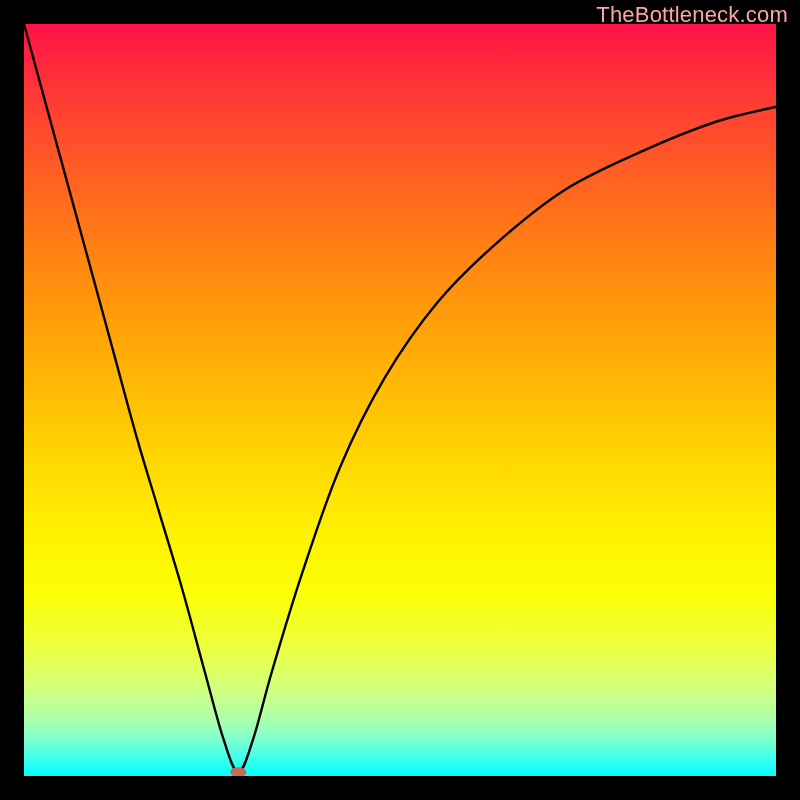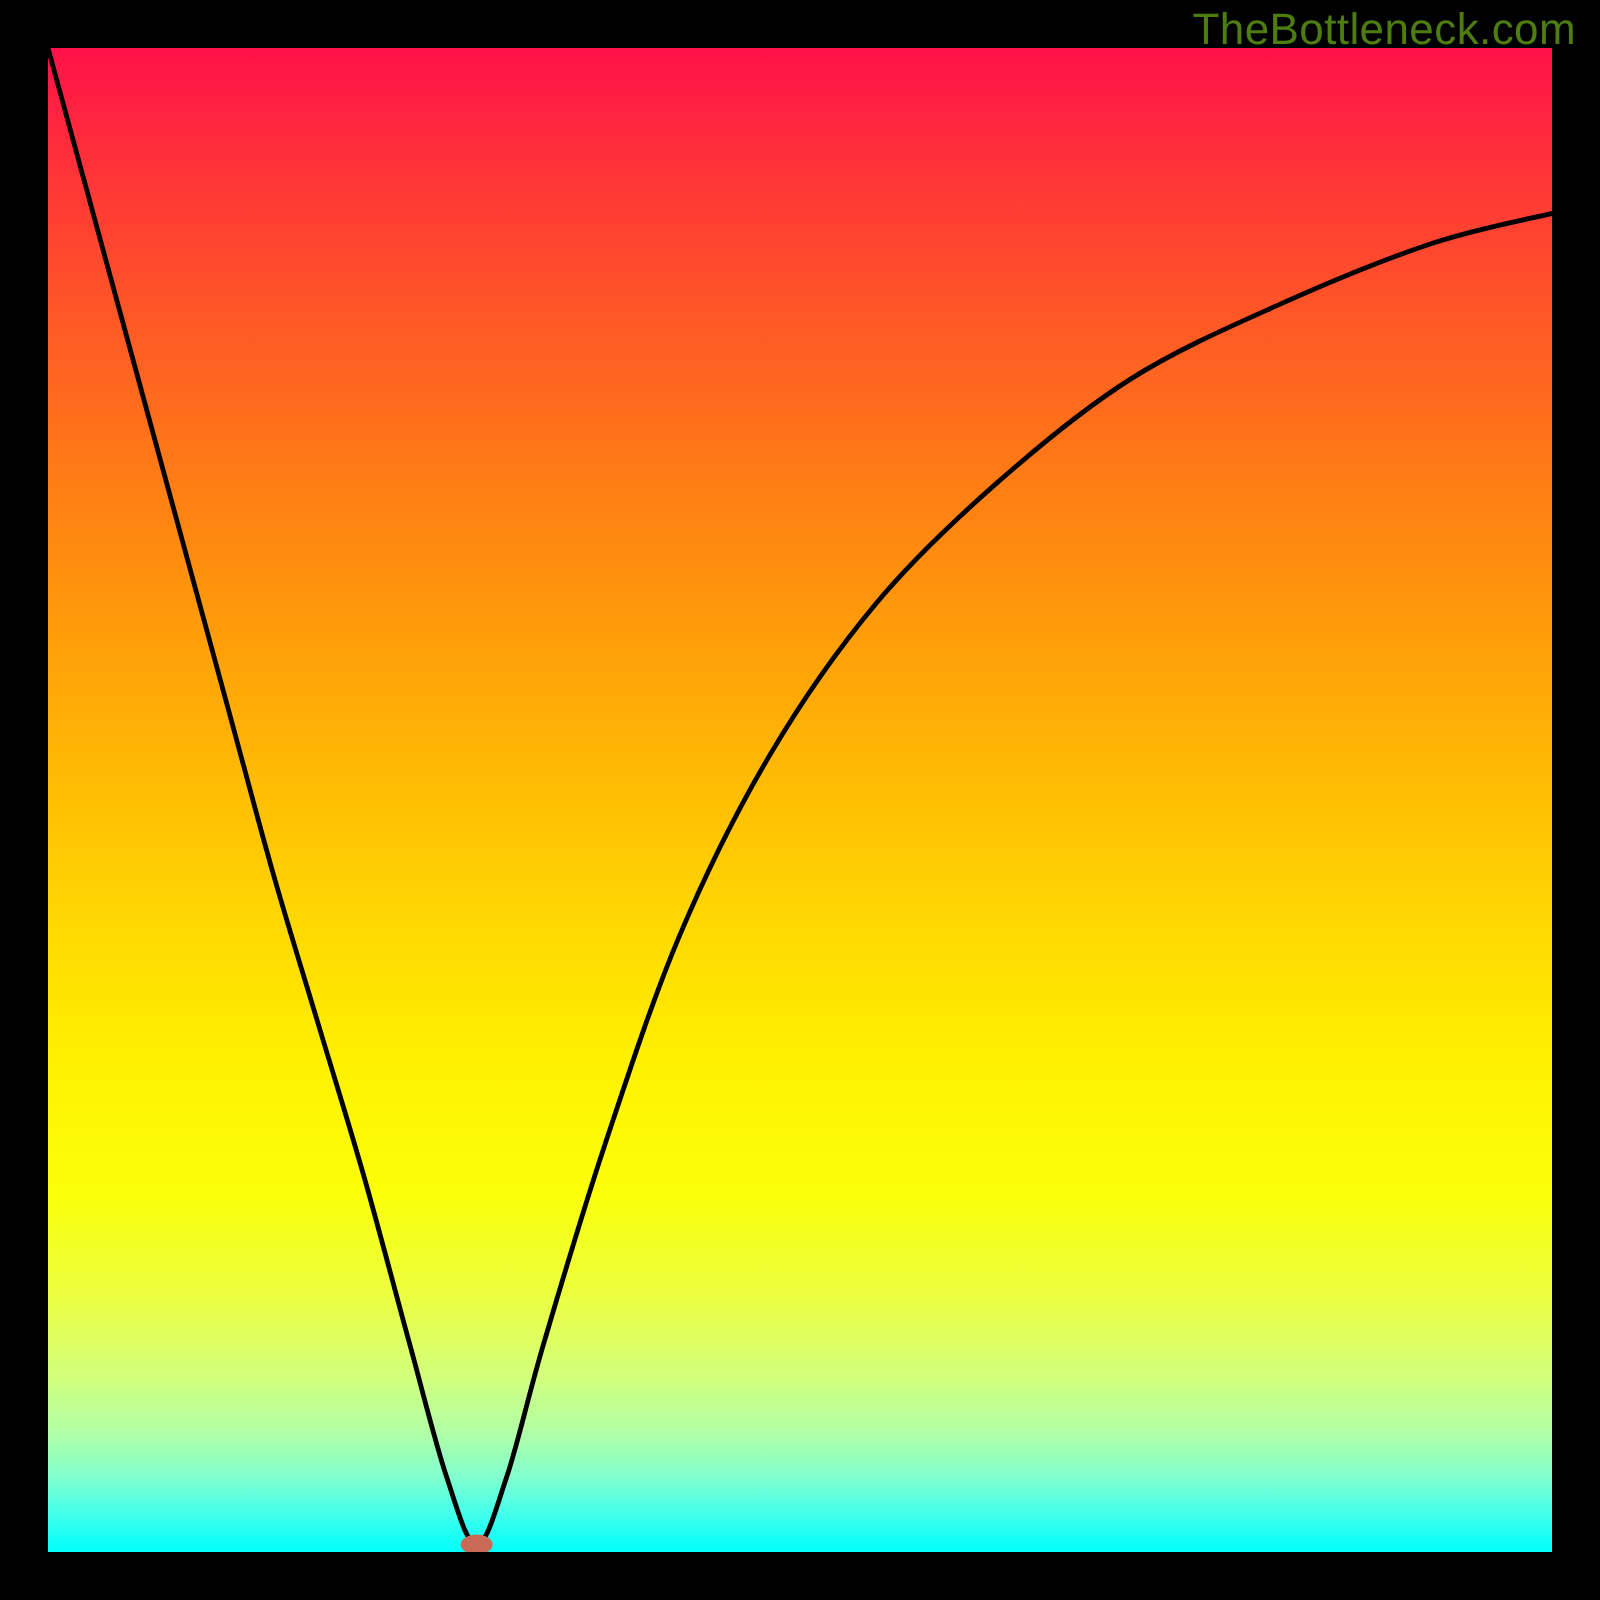--- a/index.html
+++ b/index.html
@@ -44,21 +44,21 @@
     position: absolute;
     left: 0;
     top: 0;
     width: 752px;
     height: 752px;
   }
   .watermark {
     position: absolute;
     top: 2px;
     right: 12px;
-    color: #4d7c0f;
+    color: #fca5a5;
     font-size: 22px;
     letter-spacing: 0.2px;
     font-weight: 400;
   }
 </style>
 </head>
 <body>
 
 <div class="frame">
   <div class="watermark">TheBottleneck.com</div>

